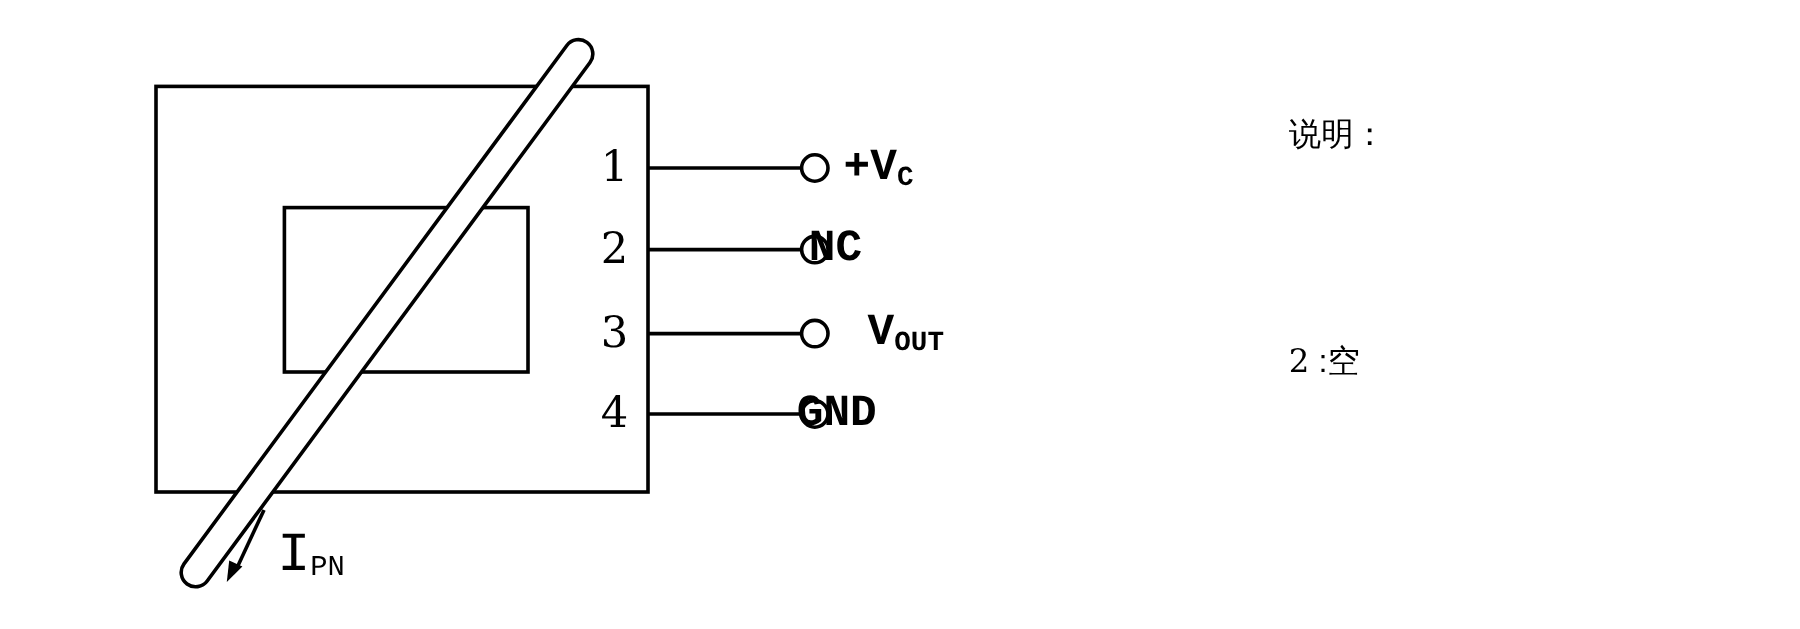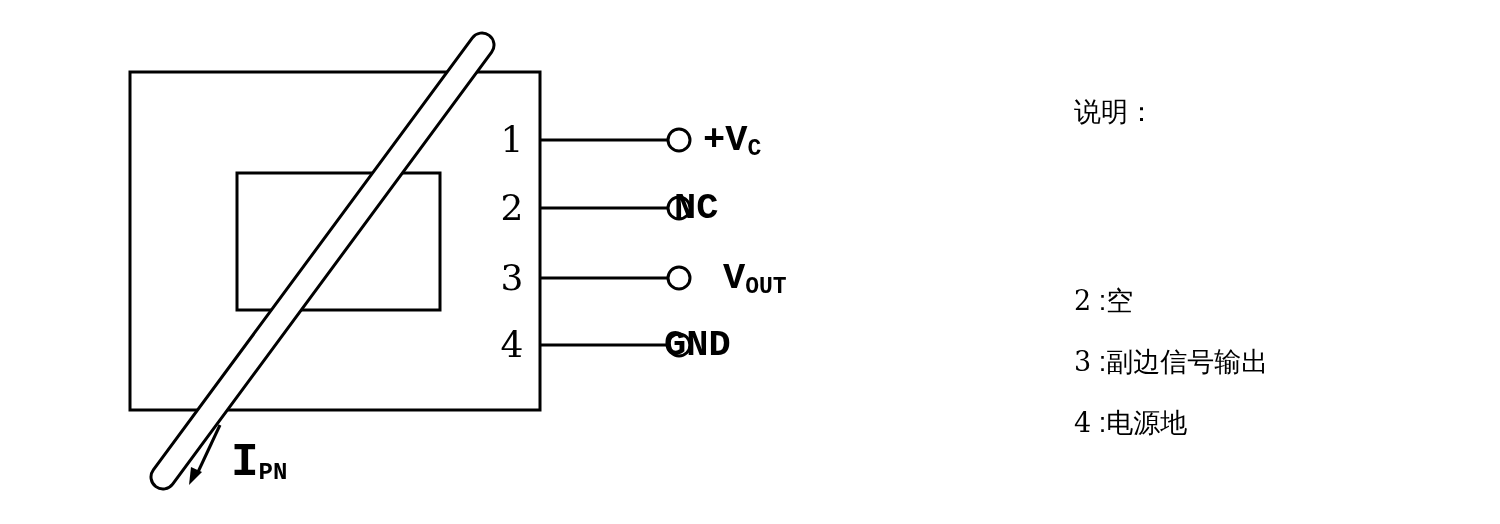--- a/index.html
+++ b/index.html
@@ -40,21 +40,21 @@
     color: #000000;
   }
   .pin-label .sub {
     font-size: 23px;
     vertical-align: -5px;
   }
 
   .ipn-label {
     position: absolute;
     font-family: "Liberation Mono", "DejaVu Sans Mono", monospace;
-    font-weight: bold;
+    font-weight: normal;
     font-size: 46px;
     line-height: 46px;
     color: #000;
   }
   .ipn-label .sub {
     font-size: 24px;
     vertical-align: -4px;
   }
 
   .legend-row {
@@ -118,17 +118,15 @@
   <div class="pin-label" style="left:664px; top:327px;"><span>GND</span><span class="sub"></span></div>
 
   <div class="ipn-label" style="left:231px; top:440px;"><span>I</span><span class="sub">PN</span></div>
 
   <div class="legend-row" style="top:96px;">说明：</div>
 
 
 
   <div class="legend-row" style="top:285px;"><span class="legend-label-main">2</span><span class="sub"></span><span> :空</span></div>
 
-  <div class="legend-row" style="top:346px;"><span class="legend-label-main">3</span><span class="sub"></span><span> :副边信号输出</span></div>
 
-  <div class="legend-row" style="top:407px;"><span class="legend-label-main">4</span><span class="sub"></span><span> :电源地</span></div>
 
 </div>
 
 </body></html>

